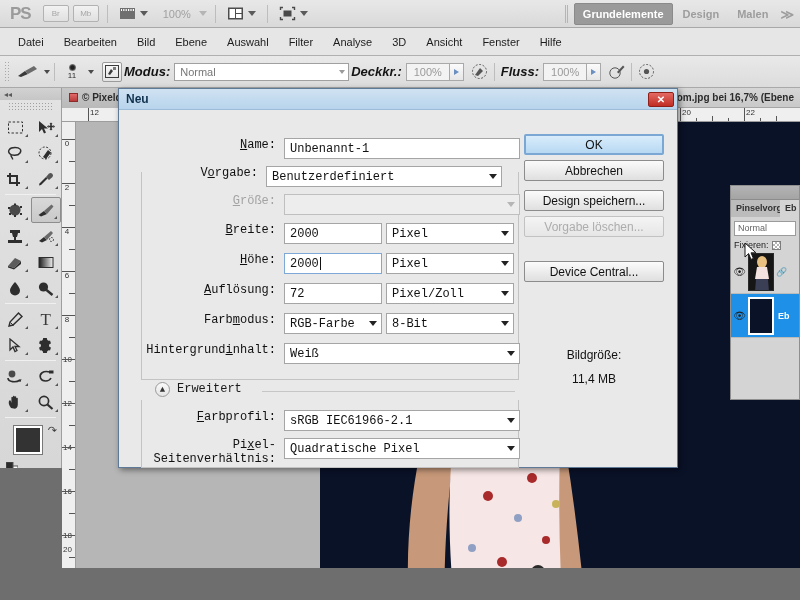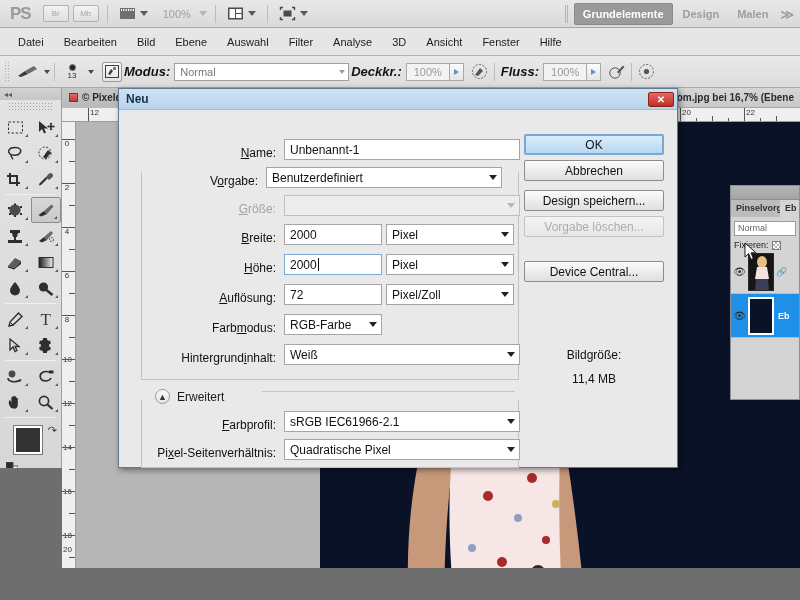--- a/index.html
+++ b/index.html
@@ -134,21 +134,21 @@
   
   .dlg { position:absolute; left:118px; top:88px; width:560px; height:380px;
      background:#e9e9e9; border:1px solid #5f7a96; box-shadow:2px 2px 6px rgba(0,0,0,.45); }
   .dlg-title { height:21px; background:linear-gradient(#cfe2f2,#b8d4ec);
      border-bottom:1px solid #9dbcd8; display:flex; align-items:center; padding-left:7px; }
   .dlg-title-text { font-size:12px; font-weight:bold; color:#11324f; }
   .dlg-close { position:absolute; right:3px; top:3px; width:26px; height:15px;
      background:linear-gradient(#e36a63,#c02d24); border:1px solid #8f2019; border-radius:2px;
      color:#fff; font-size:10px; font-weight:bold; display:flex; align-items:center; justify-content:center; }
   .dlg-body { position:relative; height:358px; }
-  .row { position:absolute; display:flex; align-items:flex-end; height:22px; }
+  .row { position:absolute; display:flex; align-items:flex-start; height:22px;font-family:Liberation Mono, monospace; }
   .lbl { font-size:12px; color:#101010; text-align:right; }
   .lbl.dis { color:#a3a3a3; }
   .tbox { height:21px; border:1px solid #a5a5a5; background:#fff; font-size:12px;
      color:#111; display:flex; align-items:center; padding-left:5px; }
   .tbox.focus { border:1px solid #7ea9d6; }
   .caretbar { display:inline-block; width:1px; height:13px; background:#111; margin-left:1px; }
   .sel-box { height:21px; border:1px solid #a5a5a5; background:#fff; font-size:12px; color:#111;
      display:flex; align-items:center; justify-content:space-between; padding:0 4px 0 5px; }
   .sel-box.dis { background:#ededed; border:1px solid #bfbfbf; color:#b0b0b0; }
   .dcaret { width:0;height:0;border-left:4.5px solid transparent;border-right:4.5px solid transparent;border-top:5px solid #222; }
@@ -245,21 +245,21 @@
     <div class="brush-preview">
       <svg width="24" height="14" viewBox="0 0 24 14">
         <path d="M2 11 L9 6 L12 9 L5 12 Z" fill="#3a3a3a"></path>
         <path d="M9 6 L18 1 L21 4 L12 9 Z" fill="#6b6b6b"></path>
       </svg>
     </div>
     <span class="tiny-caret"></span>
     <div class="divider-v"></div>
     <div class="brush-size">
       <div class="brush-dot"></div>
-      <div class="brush-num">13</div>
+      <div class="brush-num">11</div>
     </div>
     <span class="tiny-caret"></span>
     <div style="width:8px"></div>
     <div class="opt-icon">
       <svg width="14" height="13" viewBox="0 0 14 13">
         <rect x="0.5" y="0.5" width="13" height="12" fill="none" stroke="#3c3c3c"></rect>
         <path d="M3 9 L6 4 L8 6 L5 10 Z" fill="#3c3c3c"></path>
         <path d="M8 2 h3 v3 h-3 z" fill="#7a7a7a"></path>
       </svg>
     </div>
@@ -715,20 +715,24 @@
           <span class="dcaret"></span>
         </span>
       </div>
 
       <div class="row" style="left:22px; top:203px;">
         <span class="lbl" style="width:135px">Farb<span class="u">m</span>odus:</span>
         <span class="sel-box" style="width:98px; margin-left:8px">
           <span>RGB-Farbe</span>
           <span class="dcaret"></span>
         </span>
+        <span class="sel-box" style="width:128px; margin-left:4px">
+          <span>8-Bit</span>
+          <span class="dcaret"></span>
+        </span>
       </div>
 
       <div class="row" style="left:22px; top:233px;">
         <span class="lbl" style="width:135px">Hintergrund<span class="u">i</span>nhalt:</span>
         <span class="sel-box" style="width:236px; margin-left:8px">
           <span>Weiß</span>
           <span class="dcaret"></span>
         </span>
       </div>
 

